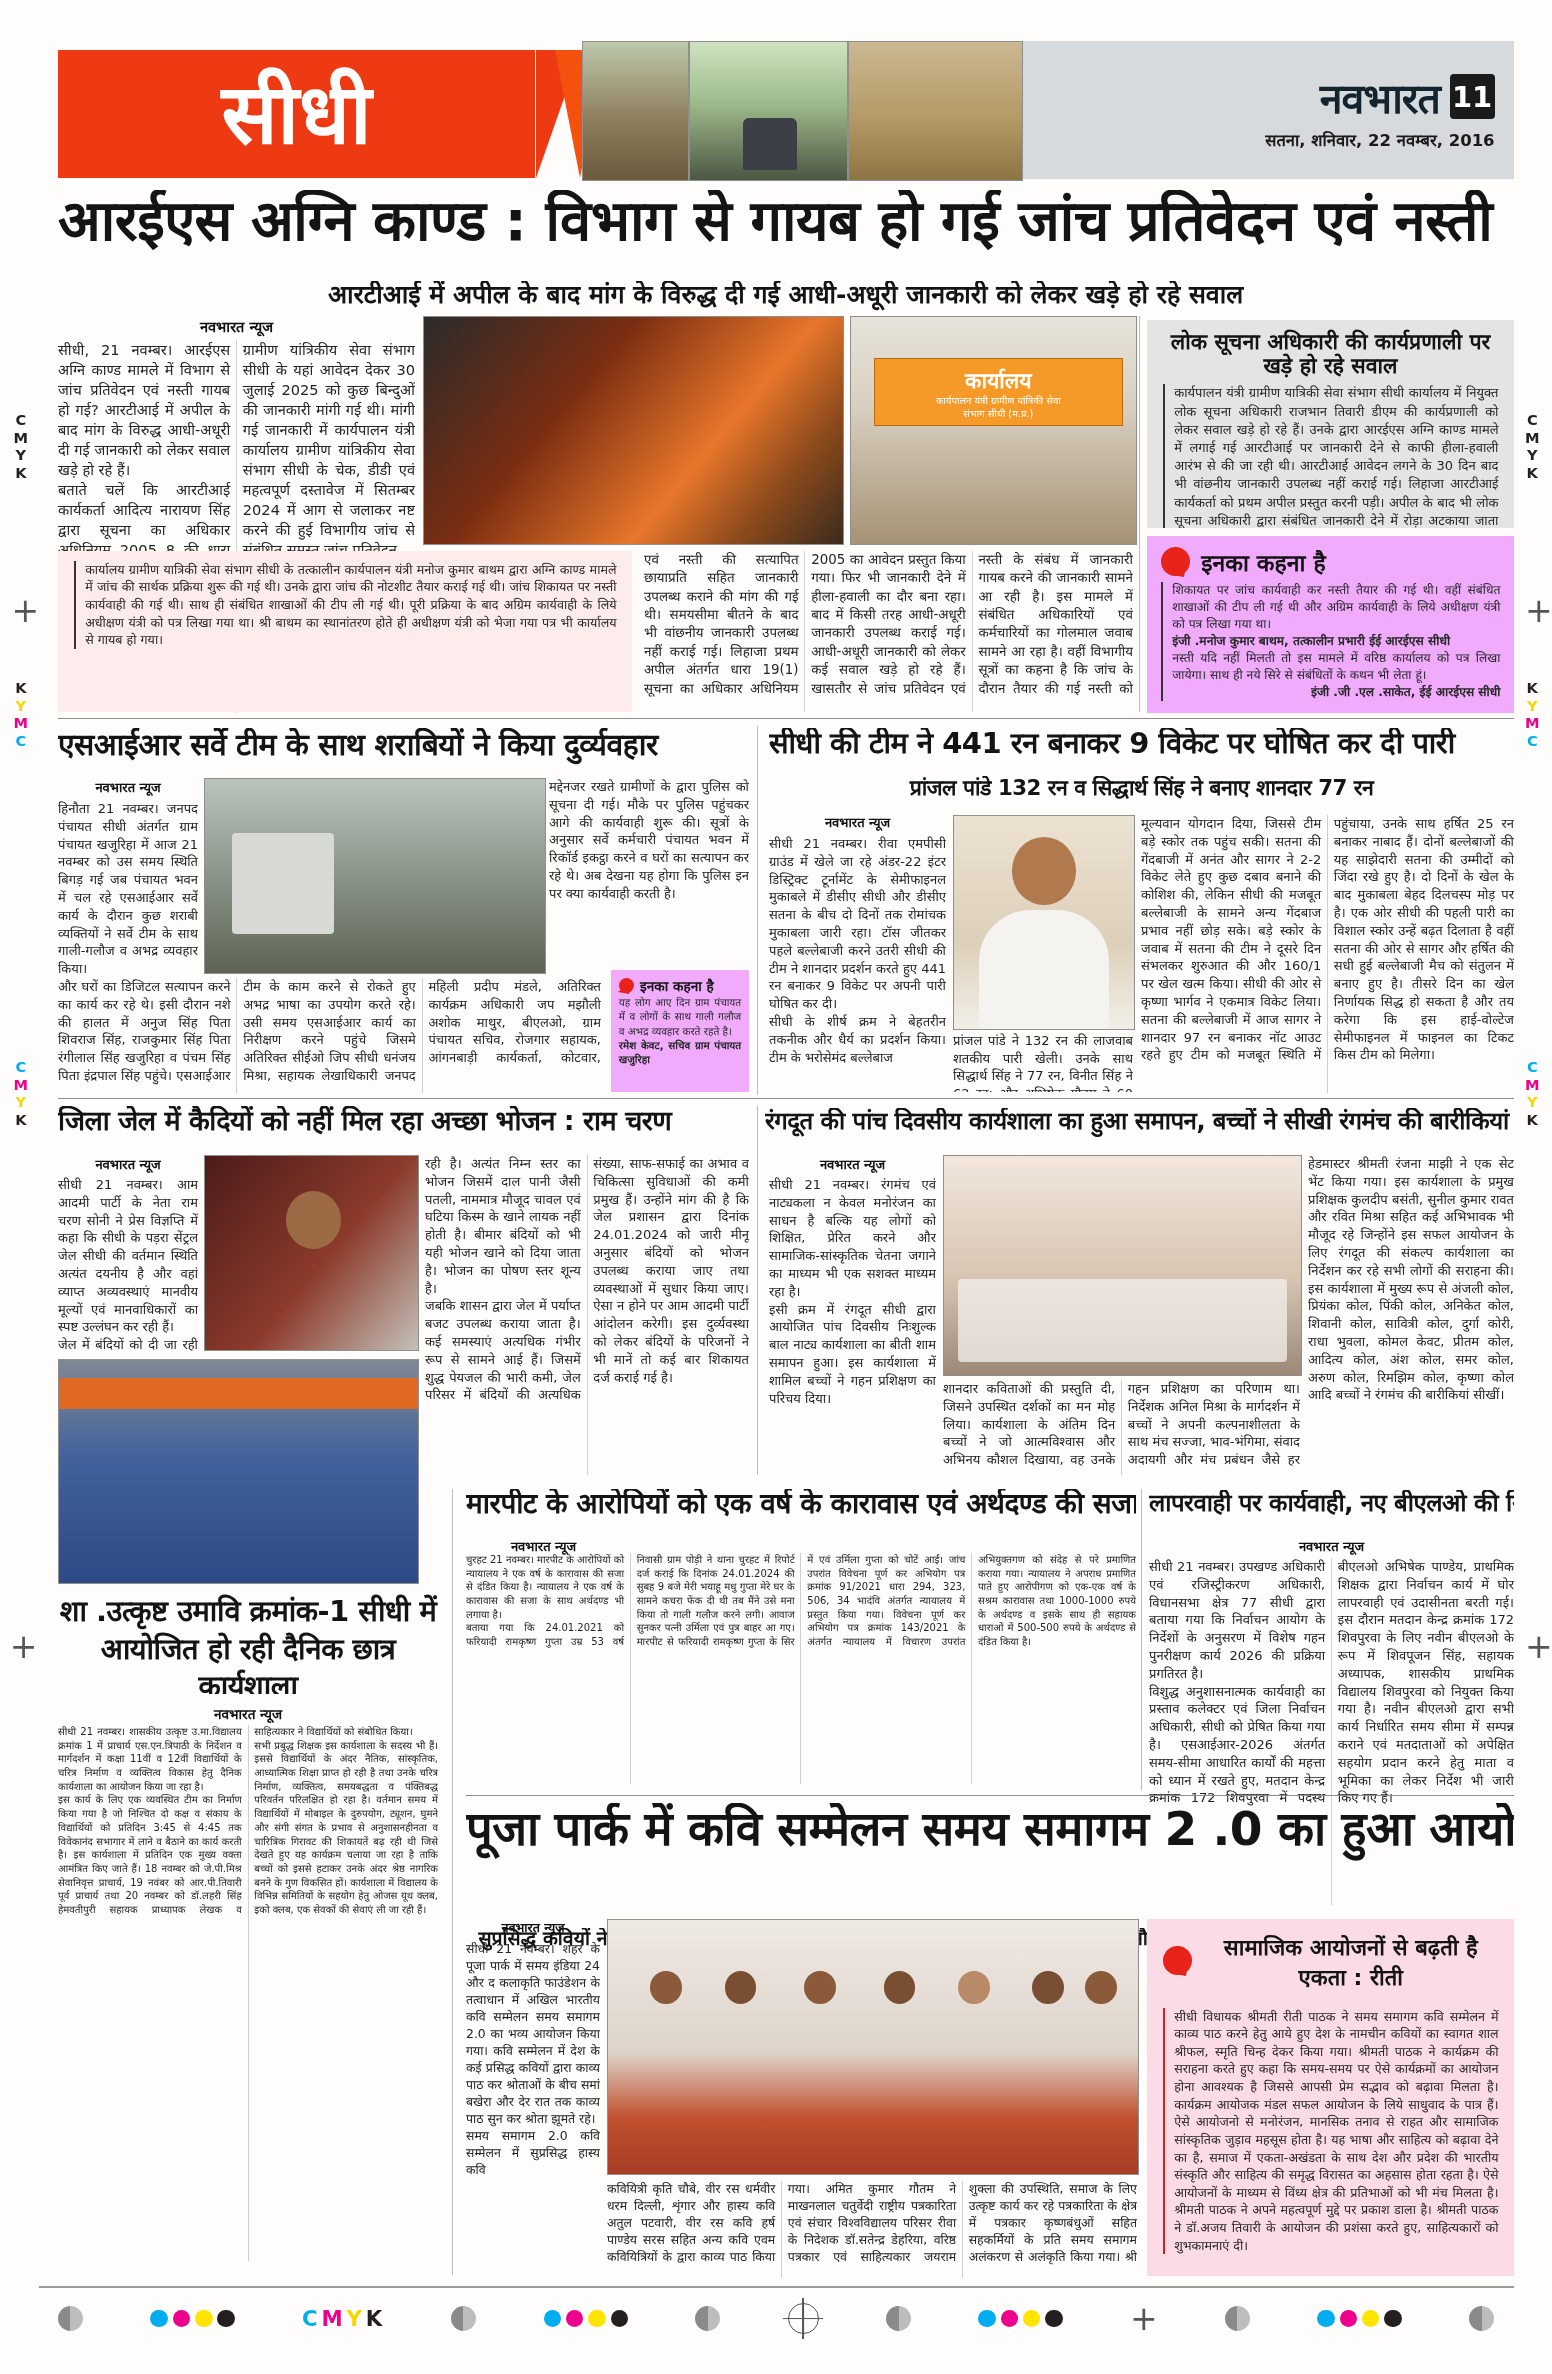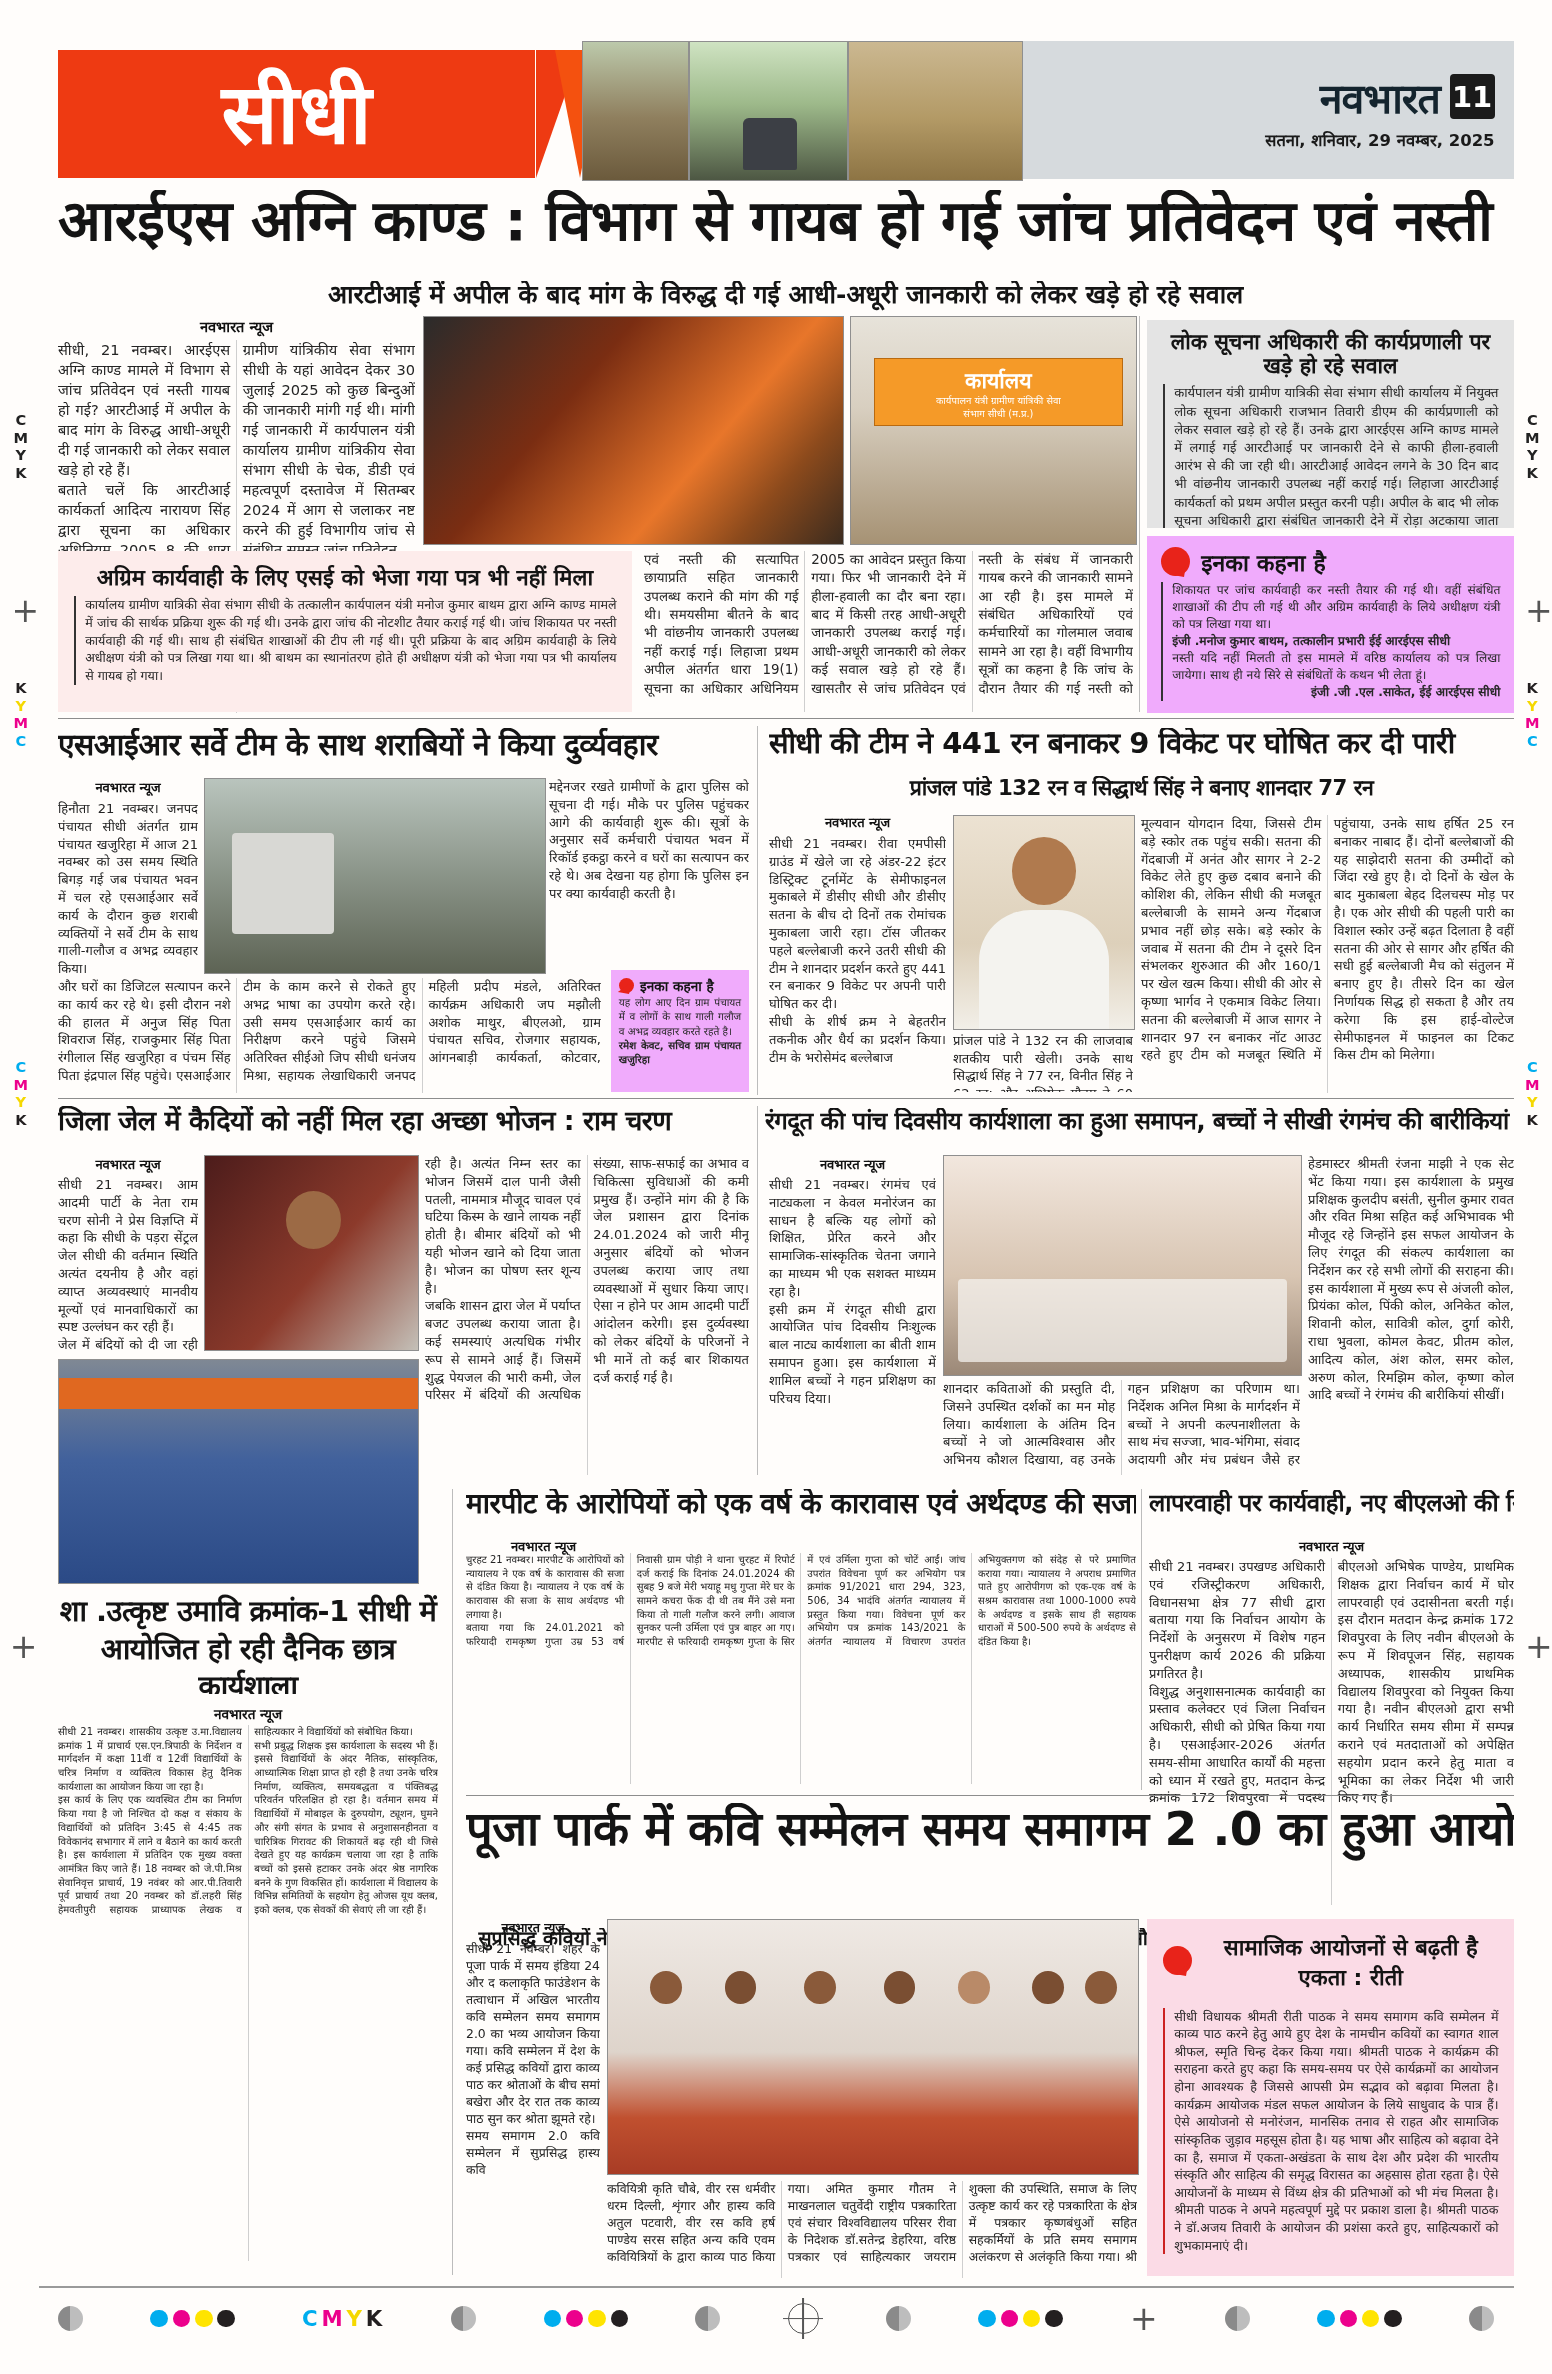--- a/index.html
+++ b/index.html
@@ -73,21 +73,21 @@
   <div class="ph" style="left:689px;top:41px;width:157px;height:138px;background:linear-gradient(180deg,#cfe3c2 0%,#9db98a 45%,#4d5743 100%);">
     <div class="abs" style="left:34%;top:55%;width:34%;height:38%;background:#3c3f45;border-radius:5.8px 5.8px 1.9px 1.9px;"></div>
   </div>
   <div class="ph" style="left:848px;top:41px;width:173px;height:138px;background:linear-gradient(180deg,#cbb891 0%,#b39a66 55%,#8d7444 100%);"></div>
 
   <div class="abs brandbox" style="left:1023px;top:41px;width:491px;height:138px;align-items:flex-end;">
     <div class="brandrow">
       <div class="brand">नवभारत</div>
       <div class="pagenum">11</div>
     </div>
-    <div class="branddate">सतना, शनिवार, 29 नवम्बर, 2025</div>
+    <div class="branddate">सतना, शनिवार, 22 नवम्बर, 2016</div>
   </div>
 
   <div class="abs hl center nowrap" style="left:58px;top:190px;width:1456px;height:85px;font-size:56px;">आरईएस अग्नि काण्ड : विभाग से गायब हो गई जांच प्रतिवेदन एवं नस्ती ?</div>
   <div class="abs hl center nowrap" style="left:155px;top:281px;width:1261px;height:33px;font-size:25px;letter-spacing:0;">आरटीआई में अपील के बाद मांग के विरुद्ध दी गई आधी-अधूरी जानकारी को लेकर खड़े हो रहे सवाल</div>
 
   <div class="abs byline" style="left:58px;top:316px;width:357px;">नवभारत न्यूज</div>
   <div class="abs bt c2" style="left:58px;top:340px;width:357px;height:373px;font-size:14.6px;">सीधी, 21 नवम्बर। आरईएस अग्नि काण्ड मामले में विभाग से जांच प्रतिवेदन एवं नस्ती गायब हो गई? आरटीआई में अपील के बाद मांग के विरुद्ध आधी-अधूरी दी गई जानकारी को लेकर सवाल खड़े हो रहे हैं।
 बताते चलें कि आरटीआई कार्यकर्ता आदित्य नारायण सिंह द्वारा सूचना का अधिकार अधिनियम 2005 8 की धारा (1) के अंतर्गत कार्यपालन यंत्री ग्रामीण यांत्रिकीय सेवा संभाग सीधी के यहां आवेदन देकर 30 जुलाई 2025 को कुछ बिन्दुओं की जानकारी मांगी गई थी। मांगी गई जानकारी में कार्यपालन यंत्री कार्यालय ग्रामीण यांत्रिकीय सेवा संभाग सीधी के चेक, डीडी एवं महत्वपूर्ण दस्तावेज में सितम्बर 2024 में आग से जलाकर नष्ट करने की हुई विभागीय जांच से संबंधित समस्त जांच प्रतिवेदन</div>
 
   <div class="ph" style="left:423px;top:316px;width:419px;height:227px;background:linear-gradient(130deg,#2b2b2b 0%,#7a2d12 35%,#e8762a 65%,#8c4a1c 82%,#3b2b1e 100%);"></div>
@@ -113,21 +113,20 @@
     </div>
     <div class="qbar">
       <div class="box-body" style="font-size:12.2px;">शिकायत पर जांच कार्यवाही कर नस्ती तैयार की गई थी। वहीं संबंधित शाखाओं की टीप ली गई थी और अग्रिम कार्यवाही के लिये अधीक्षण यंत्री को पत्र लिखा गया था।</div>
       <div class="box-body attr center" style="font-size:12.2px;">इंजी .मनोज कुमार बाथम, तत्कालीन प्रभारी ईई आरईएस सीधी</div>
       <div class="box-body" style="font-size:12.2px;">नस्ती यदि नहीं मिलती तो इस मामले में वरिष्ठ कार्यालय को पत्र लिखा जायेगा। साथ ही नये सिरे से संबंधितों के कथन भी लेता हूं।</div>
       <div class="box-body attr" style="font-size:12.2px;text-align:right;">इंजी .जी .एल .साकेत, ईई आरईएस सीधी</div>
     </div>
   </div>
 
   <div class="box box-pink" style="left:58px;top:551px;width:574px;height:161px;">
-    <div class="box-title" style="font-size:22px;margin-bottom:5.8px;">अग्रिम कार्यवाही के लिए एसई को भेजा गया पत्र भी नहीं मिला</div>
     <div class="box-body qbar" style="font-size:12.6px;">कार्यालय ग्रामीण यात्रिकी सेवा संभाग सीधी के तत्कालीन कार्यपालन यंत्री मनोज कुमार बाथम द्वारा अग्नि काण्ड मामले में जांच की सार्थक प्रक्रिया शुरू की गई थी। उनके द्वारा जांच की नोटशीट तैयार कराई गई थी। जांच शिकायत पर नस्ती कार्यवाही की गई थी। साथ ही संबंधित शाखाओं की टीप ली गई थी। पूरी प्रक्रिया के बाद अग्रिम कार्यवाही के लिये अधीक्षण यंत्री को पत्र लिखा गया था। श्री बाथम का स्थानांतरण होते ही अधीक्षण यंत्री को भेजा गया पत्र भी कार्यालय से गायब हो गया।</div>
   </div>
   <div class="abs bt c3" style="left:644px;top:551px;width:489px;height:161px;font-size:13.4px;">एवं नस्ती की सत्यापित छायाप्रति सहित जानकारी उपलब्ध कराने की मांग की गई थी। समयसीमा बीतने के बाद भी वांछनीय जानकारी उपलब्ध नहीं कराई गई। लिहाजा प्रथम अपील अंतर्गत धारा 19(1) सूचना का अधिकार अधिनियम 2005 का आवेदन प्रस्तुत किया गया। फिर भी जानकारी देने में हीला-हवाली का दौर बना रहा। बाद में किसी तरह आधी-अधूरी जानकारी उपलब्ध कराई गई। आधी-अधूरी जानकारी को लेकर कई सवाल खड़े हो रहे हैं। खासतौर से जांच प्रतिवेदन एवं नस्ती के संबंध में जानकारी गायब करने की जानकारी सामने आ रही है। इस मामले में संबंधित अधिकारियों एवं कर्मचारियों का गोलमाल जवाब सामने आ रहा है। वहीं विभागीय सूत्रों का कहना है कि जांच के दौरान तैयार की गई नस्ती को गायब कर दिया गया है। जिससे दोषी अधिकारी व कर्मचारी बचाव में आ गये। ऐसी स्थिति में संबंधित कार्यपालन यंत्री मनोज कुमार बाथम द्वारा इस मामले में जांच के दौरान नोटशीट तैयार कराई गई थी। वहीं संबंधित शाखाओं की टीप भी ली गई थी। साथ ही अग्रिम कार्यवाही के लिए अधीक्षण यंत्री को पत्र लिखा गया था।</div>
 
   <div class="hr" style="left:58px;top:718px;width:1456px;height:1px;"></div>
 
   <div class="abs hl nowrap" style="left:58px;top:728px;width:693px;height:43px;font-size:30px;">एसआईआर सर्वे टीम के साथ शराबियों ने किया दुर्व्यवहार</div>
   <div class="abs byline" style="left:58px;top:778px;width:140px;font-size:13px;">नवभारत न्यूज</div>
   <div class="abs bt" style="left:58px;top:800px;width:140px;height:173px;font-size:13px;">हिनौता 21 नवम्बर। जनपद पंचायत सीधी अंतर्गत ग्राम पंचायत खजुरिहा में आज 21 नवम्बर को उस समय स्थिति बिगड़ गई जब पंचायत भवन में चल रहे एसआईआर सर्वे कार्य के दौरान कुछ शराबी व्यक्तियों ने सर्वे टीम के साथ गाली-गलौज व अभद्र व्यवहार किया।</div>
   <div class="ph" style="left:204px;top:778px;width:340px;height:194px;background:linear-gradient(180deg,#b9c4bd 0%,#8a9488 50%,#5d6354 100%);">

